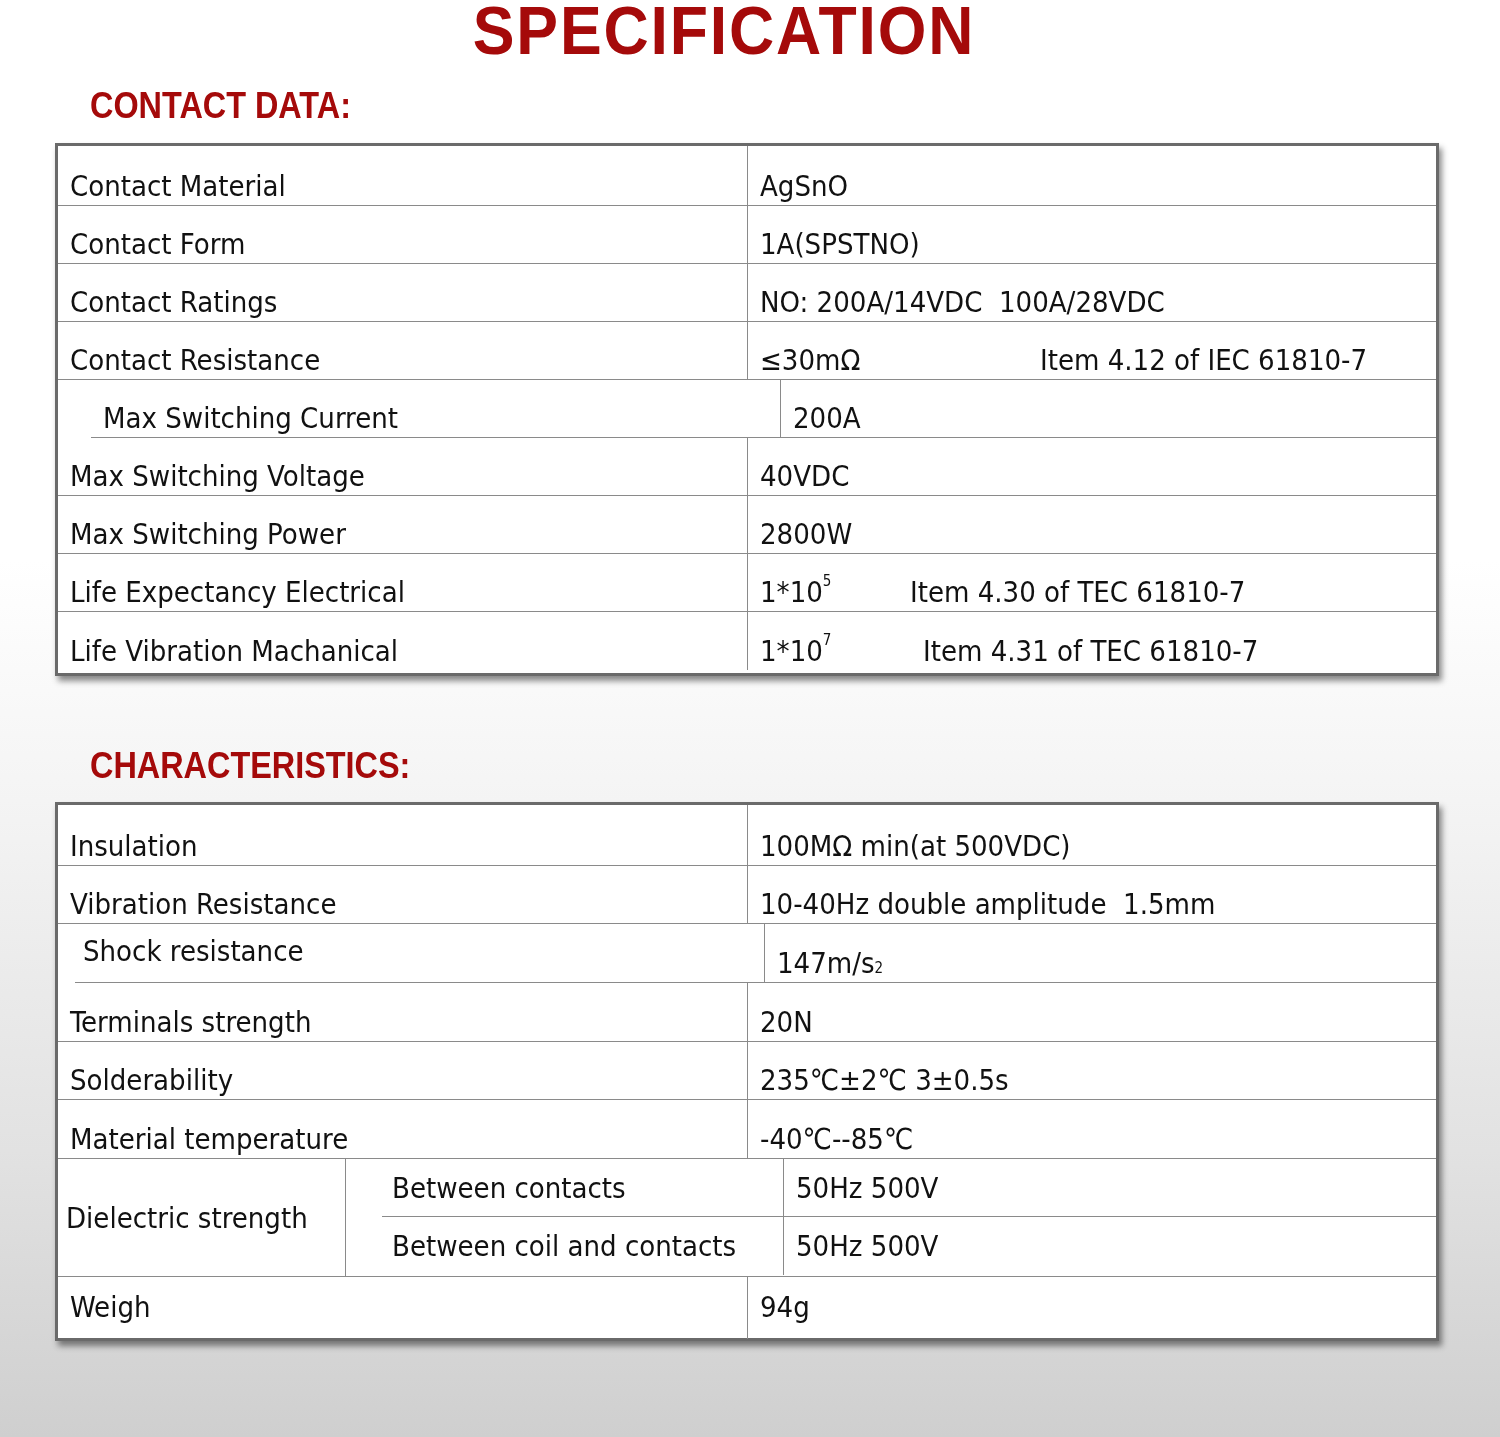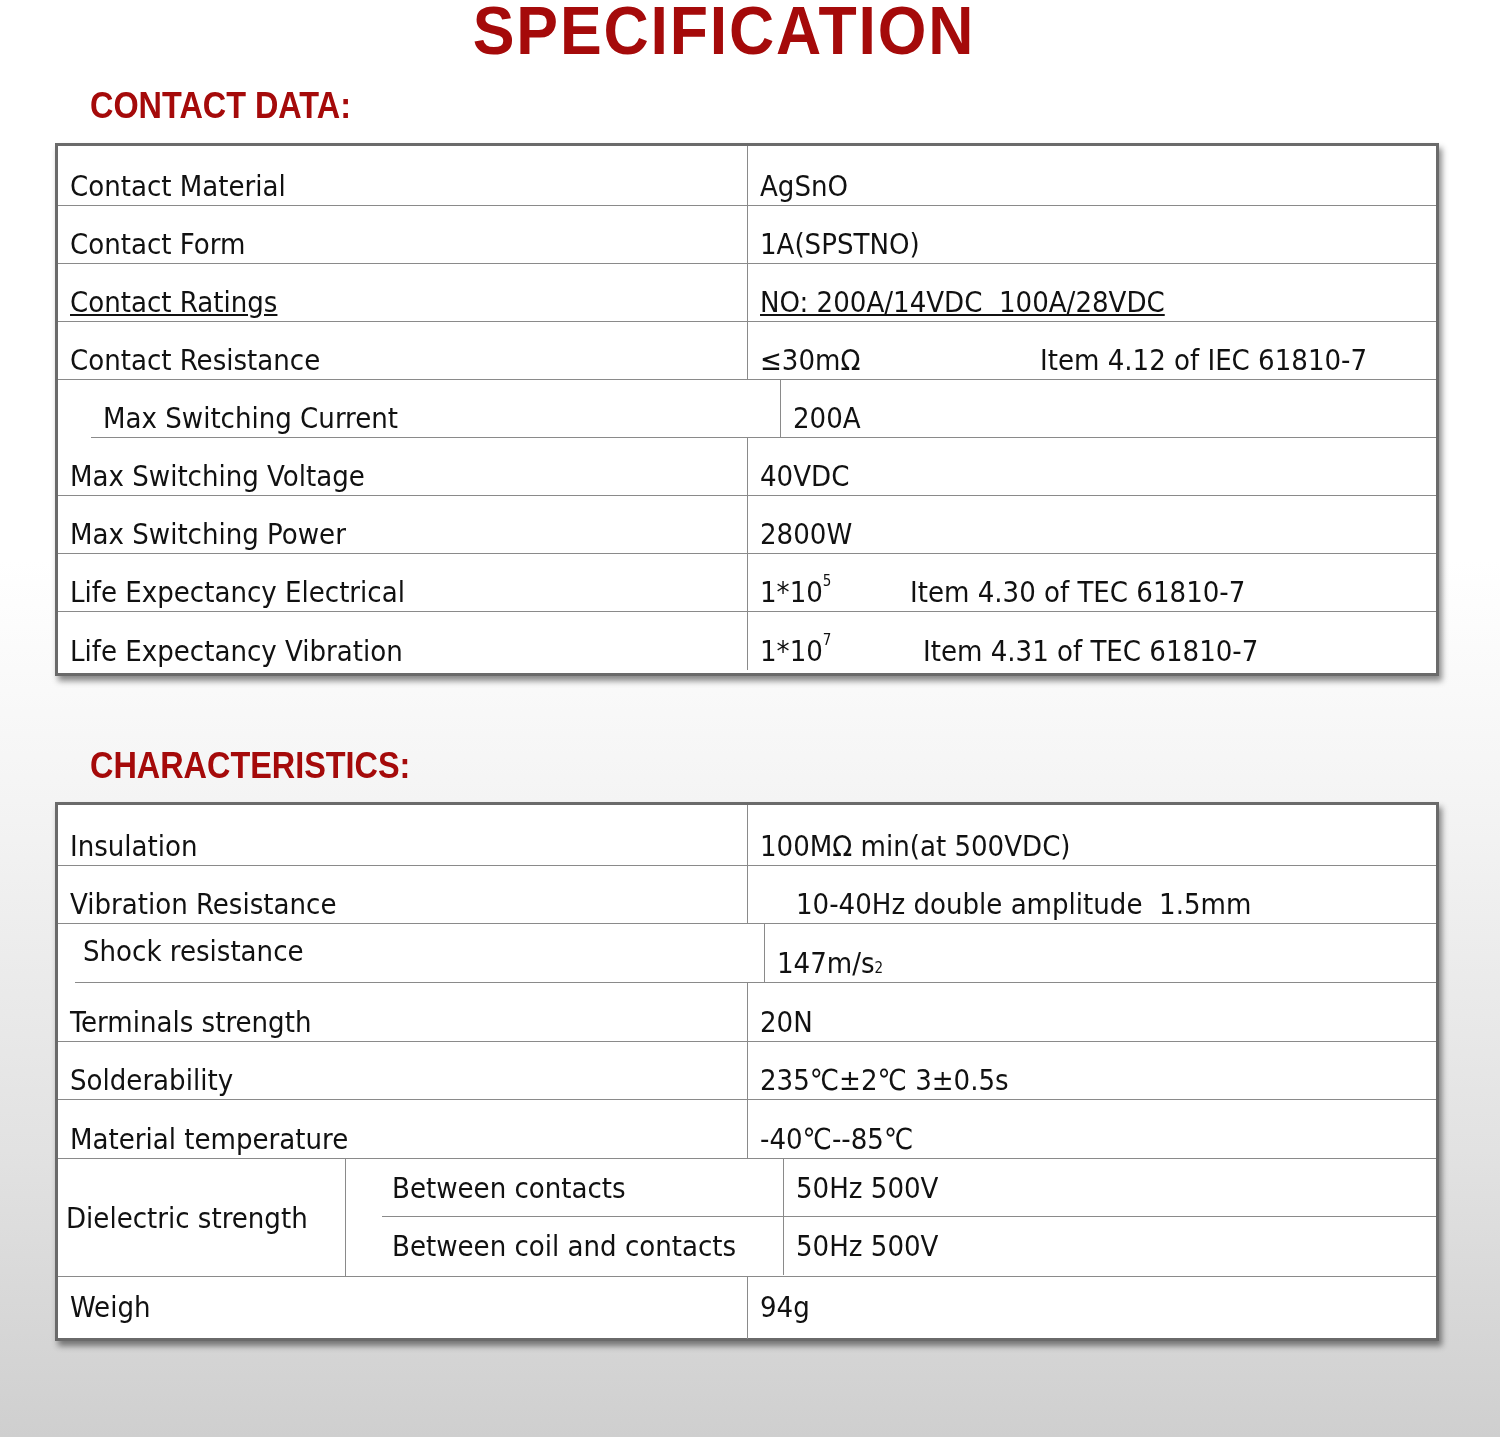--- a/index.html
+++ b/index.html
@@ -99,21 +99,21 @@
 
 <div class="spec-table" style="top:143px; height:533px;">
   <div class="spec-row" style="height:60px;">
     <div class="cell label">Contact Material</div>
     <div class="cell value">AgSnO</div>
   </div>
   <div class="spec-row" style="height:58px;">
     <div class="cell label">Contact Form</div>
     <div class="cell value">1A(SPSTNO)</div>
   </div>
-  <div class="spec-row" style="height:58px;text-decoration:underline;">
+  <div class="spec-row" style="height:58px;">
     <div class="cell label">Contact Ratings</div>
     <div class="cell value">NO: 200A/14VDC  100A/28VDC</div>
   </div>
   <div class="spec-row" style="height:58px;">
     <div class="cell label">Contact Resistance</div>
     <div class="cell value">
       <span style="width:280px; display:inline-block;">≤30mΩ</span>
       <span class="note">Item 4.12 of IEC 61810-7</span>
     </div>
   </div>
@@ -130,36 +130,36 @@
     <div class="cell value">2800W</div>
   </div>
   <div class="spec-row" style="height:58px;">
     <div class="cell label">Life Expectancy Electrical</div>
     <div class="cell value">
       <span style="width:150px; display:inline-block;"><span>1*10</span><span class="sup">5</span></span>
       <span class="note">Item 4.30 of TEC 61810-7</span>
     </div>
   </div>
   <div class="spec-row" style="height:58px;">
-    <div class="cell label">Life Expectancy Vibration</div>
+    <div class="cell label">Life Vibration Machanical</div>
     <div class="cell value">
       <span style="width:163px; display:inline-block;"><span>1*10</span><span class="sup">7</span></span>
       <span class="note">Item 4.31 of TEC 61810-7</span>
     </div>
   </div>
 </div>
 
 <div class="section-heading" style="top:746px;">CHARACTERISTICS:</div>
 
 <div class="spec-table" style="top:802px; height:539px;">
   <div class="spec-row" style="height:61px;">
     <div class="cell label">Insulation</div>
     <div class="cell value">100MΩ min(at 500VDC)</div>
   </div>
-  <div class="spec-row" style="height:58px;gap:36px;">
+  <div class="spec-row" style="height:58px;">
     <div class="cell label">Vibration Resistance</div>
     <div class="cell value">10-40Hz double amplitude  1.5mm</div>
   </div>
   <div class="spec-row" style="height:59px;margin-left:17px;">
     <div class="cell label" style="align-items:flex-start; padding-top:10px; padding-left:8px;">Shock resistance</div>
     <div class="cell value">
       <span>147m/s</span><span class="sup">2</span>
     </div>
   </div>
   <div class="spec-row" style="height:59px;">

